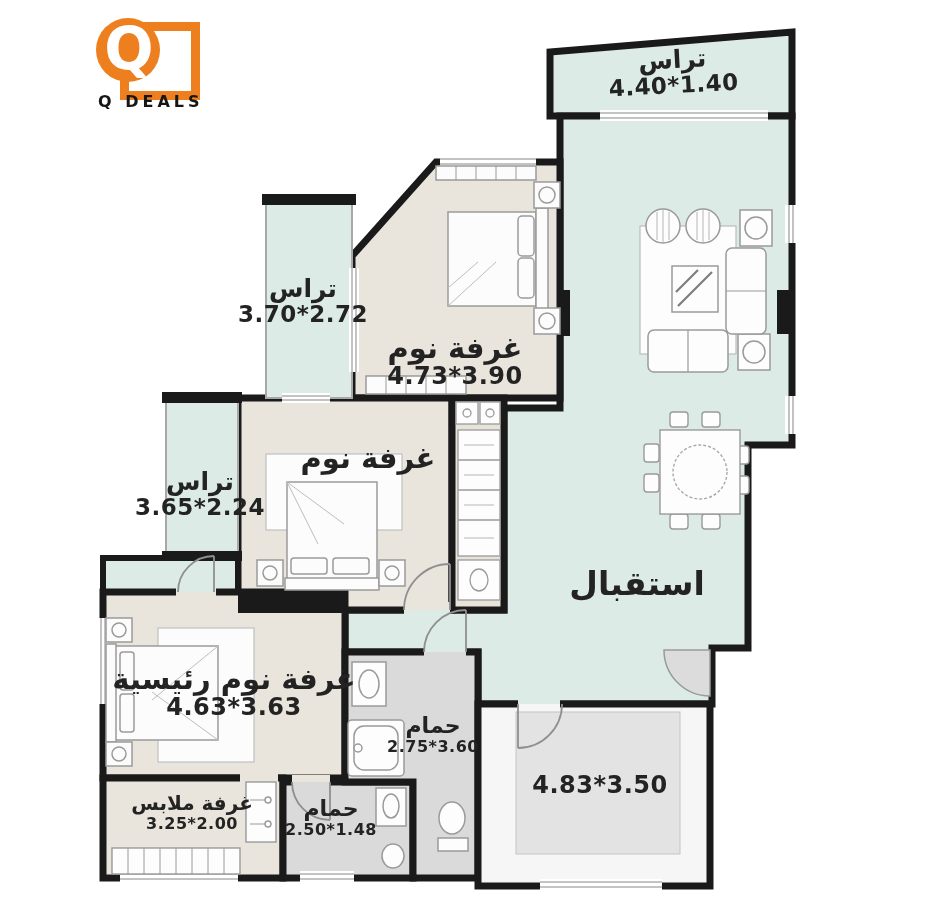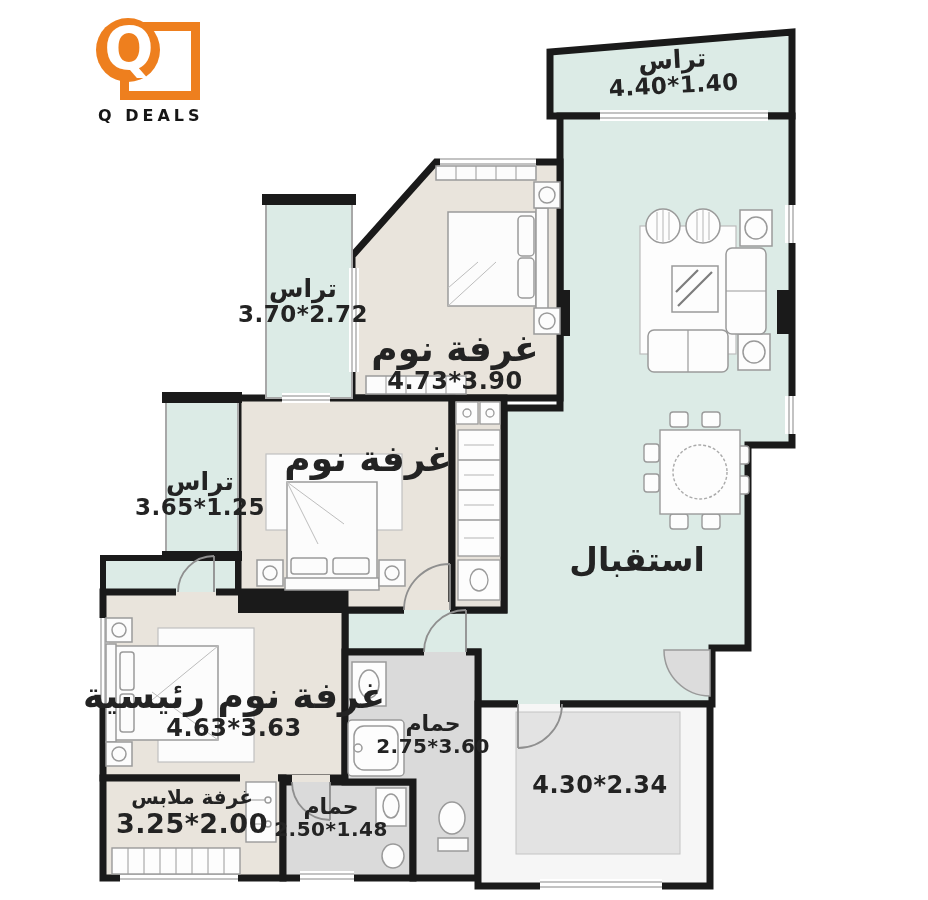--- a/index.html
+++ b/index.html
@@ -4,34 +4,34 @@
 <style>
   html,body{margin:0;padding:0;background:#ffffff;}
   .canvas{position:relative;width:928px;height:900px;background:#ffffff;overflow:hidden;
           font-family:"DejaVu Sans",sans-serif;}
   .plan-svg{position:absolute;left:0;top:0;}
   
   .rlabel{position:absolute;transform:translate(-50%,-50%);text-align:center;color:#232323;
           font-weight:bold;line-height:1.08;white-space:nowrap;}
   .rlabel .rdims{letter-spacing:.5px;}
   .lbl-xl .rname{font-size:33px;} .lbl-xl .rdims{font-size:26px;}
-  .lbl-lg .rname{font-size:36px;margin-top:42px;} .lbl-lg .rdims{font-size:24px;}
+  .lbl-lg .rname{font-size:29px;margin-top:42px;} .lbl-lg .rdims{font-size:24px;}
   .lbl-md .rname{font-size:25px;} .lbl-md .rdims{font-size:23px;}
-  .lbl-sm .rname{font-size:22px;} .lbl-sm .rdims{font-size:20px;}
-  .lbl-xs .rname{font-size:20px;} .lbl-xs .rdims{font-size:27px;}
+  .lbl-sm .rname{font-size:22px;} .lbl-sm .rdims{font-size:16px;}
+  .lbl-xs .rname{font-size:20px;} .lbl-xs .rdims{font-size:16px;}
   .tilted{transform:translate(-50%,-50%) rotate(-3deg);}
   
   .logo{position:absolute;left:48px;top:8px;width:160px;height:100px;}
   .logo-frame{position:absolute;left:72px;top:14px;width:62px;height:60px;
               border:9px solid #ee7f1e;background:transparent;}
   .logo-disc{position:absolute;left:48px;top:10px;width:64px;height:64px;border-radius:50%;
              background:#ee7f1e;}
   .logo-q{position:absolute;left:48px;top:10px;width:66px;height:64px;color:#ffffff;
           font-size:58px;font-weight:bold;line-height:62px;text-align:center;}
-  .brand{position:absolute;left:50px;top:98px;font-size:16px;font-weight:bold;color:#161616;
+  .brand{position:absolute;left:50px;top:84px;font-size:16px;font-weight:bold;color:#161616;
          letter-spacing:4px;}
 </style>
 </head>
 <body>
 
 <div class="canvas">
 
   <svg class="plan-svg" width="928" height="900" viewBox="0 0 928 900">
 
     <g stroke="#1a1a1a" stroke-width="7" fill="none" stroke-linejoin="miter">
@@ -250,49 +250,49 @@
     <div class="rname" dir="rtl">تراس</div>
     <div class="rdims" dir="ltr">3.70*2.72</div>
   </div>
 
   <div class="rlabel lbl-lg" style="left:368px;top:438px;">
     <div class="rname" dir="rtl">غرفة نوم</div>
   </div>
 
   <div class="rlabel lbl-md" style="left:200px;top:494px;">
     <div class="rname" dir="rtl">تراس</div>
-    <div class="rdims" dir="ltr">3.65*1.25</div>
-  </div>
-
-  <div class="rlabel lbl-xl" style="left:637px;top:560px;">
+    <div class="rdims" dir="ltr">3.65*2.24</div>
+  </div>
+
+  <div class="rlabel lbl-xl" style="left:637px;top:584px;">
     <div class="rname" dir="rtl">استقبال</div>
   </div>
 
-  <div class="rlabel lbl-lg" style="left:234px;top:688px;">
+  <div class="rlabel lbl-lg" style="left:234px;top:672px;">
     <div class="rname" dir="rtl">غرفة نوم رئيسية</div>
     <div class="rdims" dir="ltr">4.63*3.63</div>
   </div>
 
   <div class="rlabel lbl-sm" style="left:433px;top:735px;">
     <div class="rname" dir="rtl">حمام</div>
     <div class="rdims" dir="ltr">2.75*3.60</div>
   </div>
 
   <div class="rlabel lbl-sm" style="left:331px;top:818px;">
     <div class="rname" dir="rtl">حمام</div>
     <div class="rdims" dir="ltr">2.50*1.48</div>
   </div>
 
   <div class="rlabel lbl-xs" style="left:184px;top:812px;margin-left:8px;">
     <div class="rname" dir="rtl">غرفة ملابس</div>
     <div class="rdims" dir="ltr">3.25*2.00</div>
   </div>
 
   <div class="rlabel lbl-lg" style="left:600px;top:786px;">
-    <div class="rdims" dir="ltr">4.30*2.34</div>
+    <div class="rdims" dir="ltr">4.83*3.50</div>
   </div>
 
   <div class="logo">
     <div class="logo-frame"></div>
     <div class="logo-disc"></div>
     <div class="logo-q">Q</div>
     <div class="brand">Q DEALS</div>
   </div>
 
 </div>

